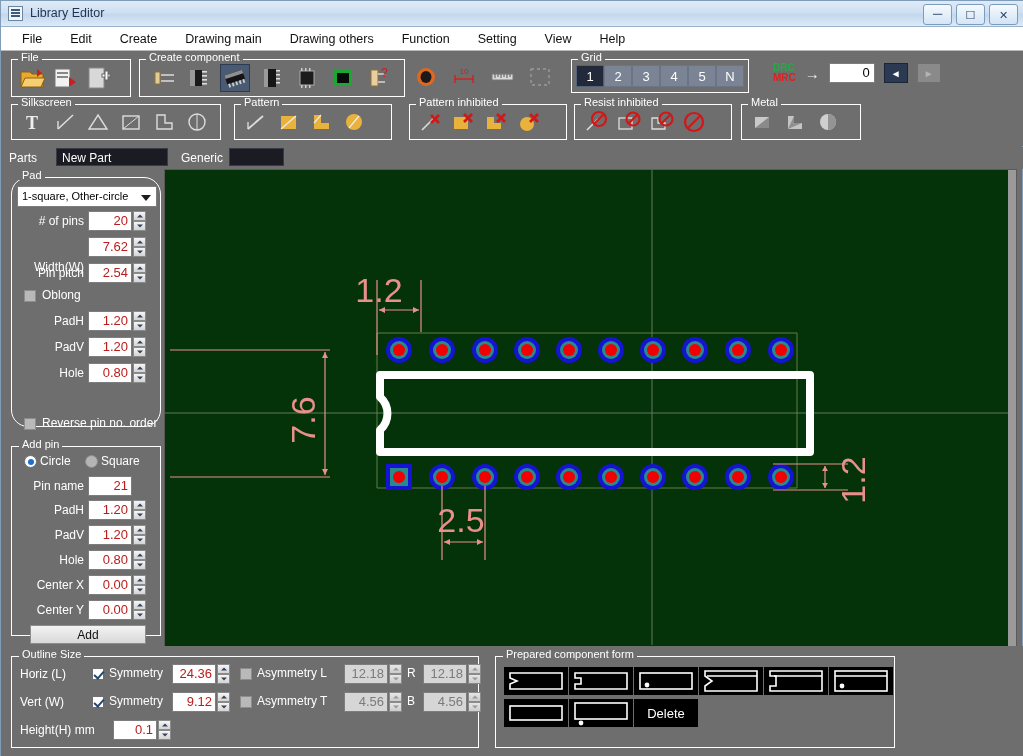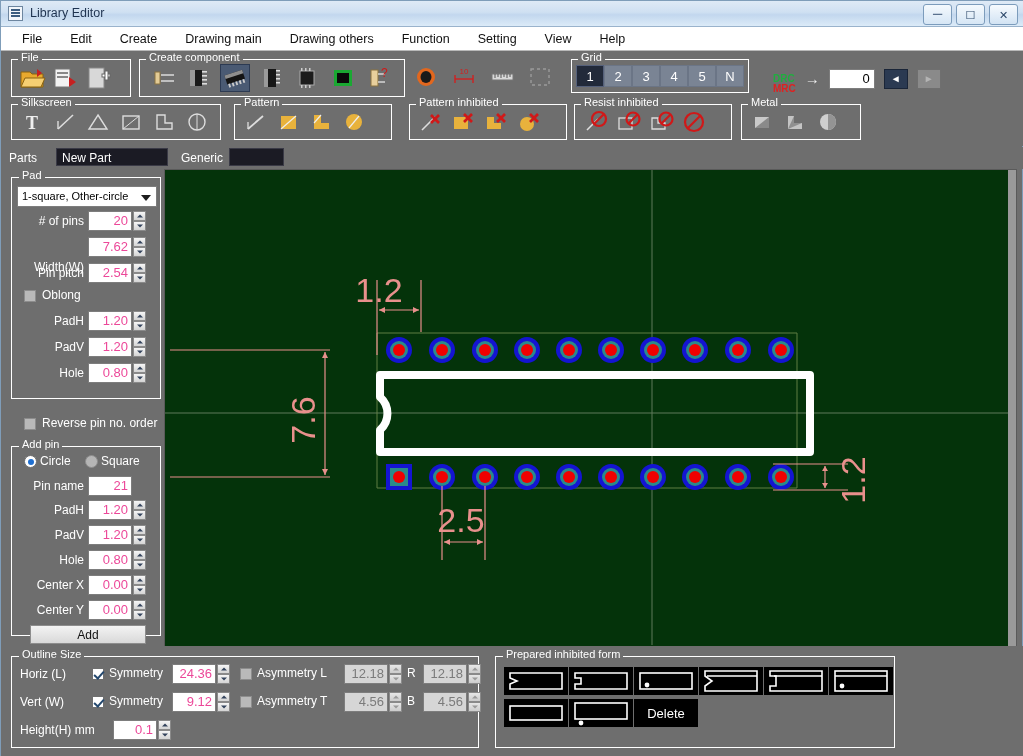--- a/index.html
+++ b/index.html
@@ -49,21 +49,21 @@
      border:1px solid #8a8a8a;box-sizing:border-box;color:#d2491c;font-size:11.5px;
      line-height:19px;padding-left:4px;overflow:hidden;white-space:nowrap;}
 
   
   .leftpanel{position:absolute;left:0;top:168px;width:163px;height:477px;background:#6e6e6e;}
   .fs{position:absolute;border:1px solid #ffffff;box-sizing:border-box;}
   .fs>.cap{position:absolute;left:7px;top:-8px;background:#6e6e6e;padding:0 3px;
      font-size:11px;color:#fff;line-height:10px;white-space:nowrap;}
   .lbl{position:absolute;font-size:12px;color:#ffffff;text-align:right;}
   .num{position:absolute;height:20px;background:#ffffff;border:1px solid #7d7d7d;box-sizing:border-box;
-       color:#ec4899;font-size:13px;line-height:18px;text-align:right;padding-right:3px;overflow:hidden;}
+       color:#b91c1c;font-size:13px;line-height:18px;text-align:right;padding-right:3px;overflow:hidden;}
   .num.dis{background:#d6d6d6;color:#7b7b7b;}
   .spin{position:absolute;width:13px;height:20px;display:flex;flex-direction:column;}
   .spin div{flex:1;background:linear-gradient(to bottom,#f6f6f6,#d4d4d4);border:1px solid #8a8a8a;
      box-sizing:border-box;position:relative;}
   .spin div::after{content:"";position:absolute;left:50%;top:50%;transform:translate(-50%,-50%);
      border-left:3px solid transparent;border-right:3px solid transparent;}
   .spin div:first-child::after{border-bottom:3.5px solid #33435c;}
   .spin div:last-child::after{border-top:3.5px solid #33435c;}
   .spin.dis div{background:linear-gradient(to bottom,#e7e7e7,#cccccc);}
   .spin.dis div:first-child::after{border-bottom-color:#9a9a9a;}
@@ -288,21 +288,21 @@
         <span style="width:28px;height:22px;background:#7a8494;color:#fff;display:flex;align-items:center;justify-content:center;font-size:13px;border:1px solid #6b7586;box-sizing:border-box;">2</span>
         <span style="width:28px;height:22px;background:#7a8494;color:#fff;display:flex;align-items:center;justify-content:center;font-size:13px;border:1px solid #6b7586;box-sizing:border-box;">3</span>
         <span style="width:28px;height:22px;background:#7a8494;color:#fff;display:flex;align-items:center;justify-content:center;font-size:13px;border:1px solid #6b7586;box-sizing:border-box;">4</span>
         <span style="width:28px;height:22px;background:#7a8494;color:#fff;display:flex;align-items:center;justify-content:center;font-size:13px;border:1px solid #6b7586;box-sizing:border-box;">5</span>
         <span style="width:28px;height:22px;background:#7a8494;color:#fff;display:flex;align-items:center;justify-content:center;font-size:13px;border:1px solid #6b7586;box-sizing:border-box;">N</span>
       </div>
     </div>
 
     <div style="position:absolute;left:772px;top:12px;display:flex;align-items:center;gap:9px;">
       <span style="display:flex;flex-direction:column;line-height:10px;font-size:10px;font-weight:bold;">
-        <span style="color:#1fae3f;margin-top:11px;">DRC</span>
+        <span style="color:#1fae3f;">DRC</span>
         <span style="color:#e02020;">MRC</span>
       </span>
       <span style="color:#f0f0f0;font-size:15px;">→</span>
       <span style="width:46px;height:20px;background:#fff;border:1px solid #7d7d7d;box-sizing:border-box;color:#000;font-size:13px;text-align:right;padding-right:4px;line-height:18px;">0</span>
       <span style="width:24px;height:20px;background:#2b3a52;border:1px solid #1a2538;box-sizing:border-box;color:#fff;font-size:10px;display:flex;align-items:center;justify-content:center;">◄</span>
       <span style="width:24px;height:20px;background:#8a8a8a;border:1px solid #6f6f6f;box-sizing:border-box;color:#b4b4b4;font-size:10px;display:flex;align-items:center;justify-content:center;">►</span>
     </div>
 
     <div class="grp" style="left:233px;top:53px;width:158px;height:36px;">
       <span class="cap">Pattern</span>
@@ -433,21 +433,21 @@
 
   <div class="partsbar">
     <span class="pb-lab" style="left:8px;">Parts</span>
     <span class="pb-fld" style="left:55px;width:112px;">New Part</span>
     <span class="pb-lab" style="left:180px;">Generic</span>
     <span class="pb-fld" style="left:228px;width:55px;"></span>
   </div>
 
   <div class="leftpanel">
 
-    <div class="fs" style="left:10px;top:8px;width:150px;height:222px;">
+    <div class="fs" style="left:10px;top:8px;width:150px;height:250px;border-radius:17px;">
       <span class="cap">Pad</span>
 
       <div class="ddl" style="left:5px;top:8px;width:140px;">
         <span>1-square, Other-circle</span>
         <span class="arw"></span>
       </div>
 
       <span class="lbl" style="left:10px;top:36px;width:62px;"># of pins</span>
       <span class="num" style="left:76px;top:33px;width:44px;">20</span>
       <span class="spin" style="left:121px;top:33px;">
@@ -759,21 +759,21 @@
       <span class="num" style="left:101px;top:63px;width:44px;">0.1</span>
       <span class="spin" style="left:146px;top:63px;">
           <div></div>
           <div></div>
         </span>
     </div>
   </div>
 
   <div class="botright">
     <div class="fs" style="left:6px;top:10px;width:400px;height:92px;">
-      <span class="cap">Prepared inhibited form</span>
+      <span class="cap">Prepared component form</span>
       <div style="position:absolute;left:8px;top:10px;display:flex;gap:1px;">
         <span class="silkcell"><svg width="64" height="28" viewBox="0 0 64 28">
               <path d="M6 6 H58 V22 H6 V17 L13 14 L6 11 Z" fill="none" stroke="#fff" stroke-width="1.6"></path>
             </svg></span>
         <span class="silkcell"><svg width="64" height="28" viewBox="0 0 64 28">
               <path d="M6 6 H58 V22 H6 V17 H12 V11 H6 Z" fill="none" stroke="#fff" stroke-width="1.6"></path>
             </svg></span>
         <span class="silkcell"><svg width="64" height="28" viewBox="0 0 64 28">
               <rect x="6" y="6" width="52" height="16" fill="none" stroke="#fff" stroke-width="1.6"></rect>
               <circle cx="13" cy="18" r="2.4" fill="#fff"></circle>

